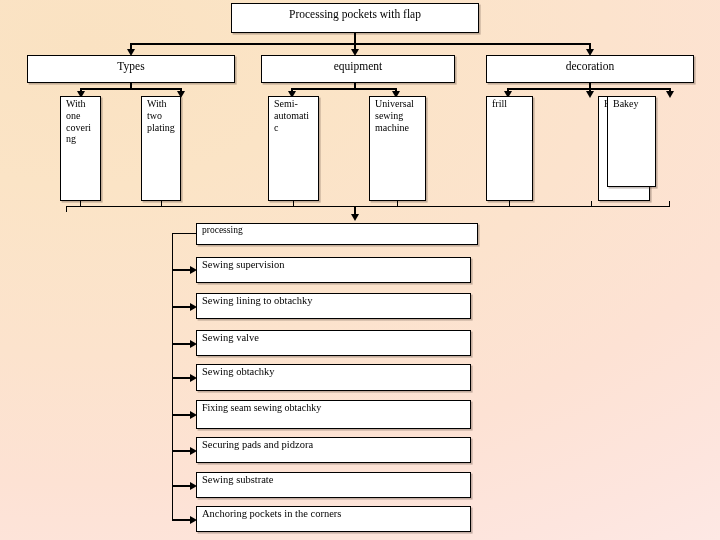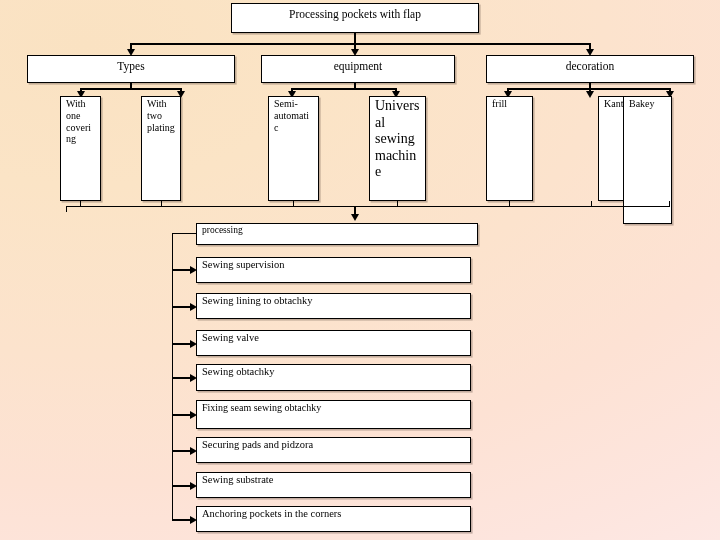--- a/index.html
+++ b/index.html
@@ -128,33 +128,33 @@
   </div>
 
   <div class="box" style="left:141px; top:96px; width:40px; height:105px; font-size:10px;">
     <span class="txt">With two plating</span>
   </div>
 
   <div class="box" style="left:268px; top:96px; width:51px; height:105px; font-size:10px;">
     <span class="txt">Semi-automatic</span>
   </div>
 
-  <div class="box" style="left:369px; top:96px; width:57px; height:105px; font-size:14px;">
+  <div class="box" style="left:369px; top:96px; width:57px; height:105px; font-size:10px;">
     <span class="txt">Universal sewing machine</span>
   </div>
 
   <div class="box" style="left:486px; top:96px; width:47px; height:105px; font-size:10px;">
     <span class="txt">frill</span>
   </div>
 
   <div class="box" style="left:565px; top:96px; width:52px; height:105px; font-size:10px;margin-left:33px;">
     <span class="txt">Kant</span>
   </div>
 
-  <div class="box" style="left:623px; top:96px; width:49px; height:128px; font-size:10px;">
+  <div class="box" style="left:607px; top:96px; width:49px; height:91px; font-size:10px;">
     <span class="txt">Bakey</span>
   </div>
 
   <div class="ln vl" style="left:80px; top:201px; width:1px; height:6px;"></div>
   <div class="ln vl" style="left:161px; top:201px; width:1px; height:6px;"></div>
   <div class="ln vl" style="left:293px; top:201px; width:1px; height:6px;"></div>
   <div class="ln vl" style="left:397px; top:201px; width:1px; height:6px;"></div>
   <div class="ln vl" style="left:509px; top:201px; width:1px; height:6px;"></div>
   <div class="ln vl" style="left:591px; top:201px; width:1px; height:6px;"></div>
   <div class="ln vl" style="left:669px; top:201px; width:1px; height:6px;"></div>

